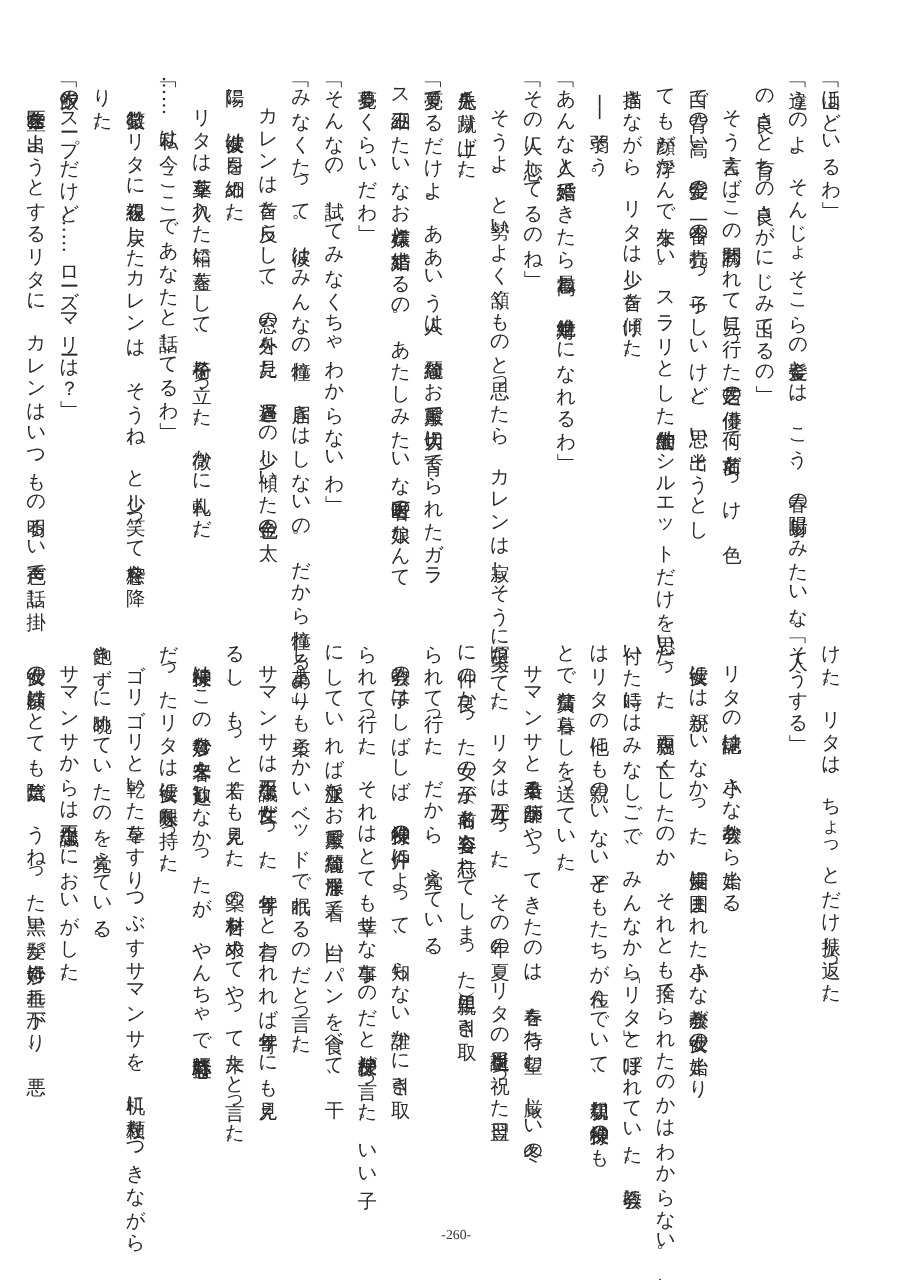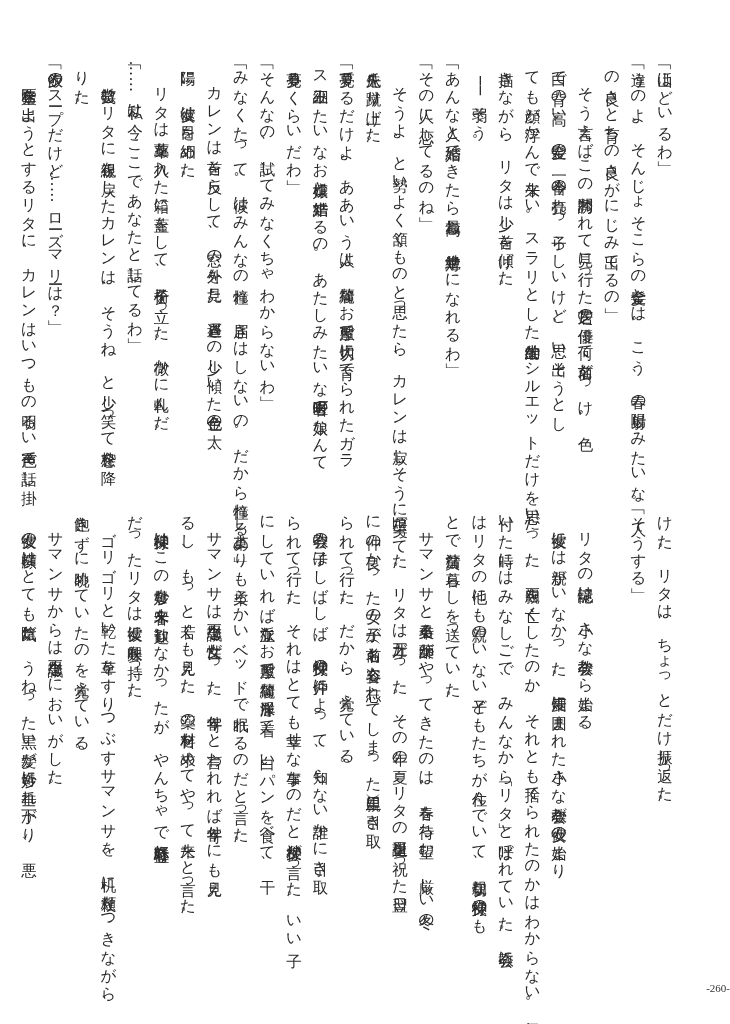--- a/index.html
+++ b/index.html
@@ -10,21 +10,21 @@
     writing-mode: vertical-rl;
     font-size: 15.5px;
     line-height: 26.5px;
     letter-spacing: 0.5px;
   }
   .block.top { right: 52px; top: 60px; height: 420px; }
   .block.bottom { right: 52px; top: 505px; height: 440px; }
   .line { display: block; white-space: nowrap; }
   .page-number {
     position: absolute; left: 0; right: 0; top: 982px;
-    text-align: right; font-size: 11px; color: #333;
+    text-align: center; font-size: 11px; color: #333;
     font-family: "Liberation Serif", serif;
   }
 </style>
 </head>
 <body>
 
 <div>
   <div class="block top" id="top-block">
       <span class="line">「山ほどいるわ」</span>
       <span class="line">「違うのよ、そんじょそこらの金髪とは。こう、春の陽射しみたいな。人</span>

